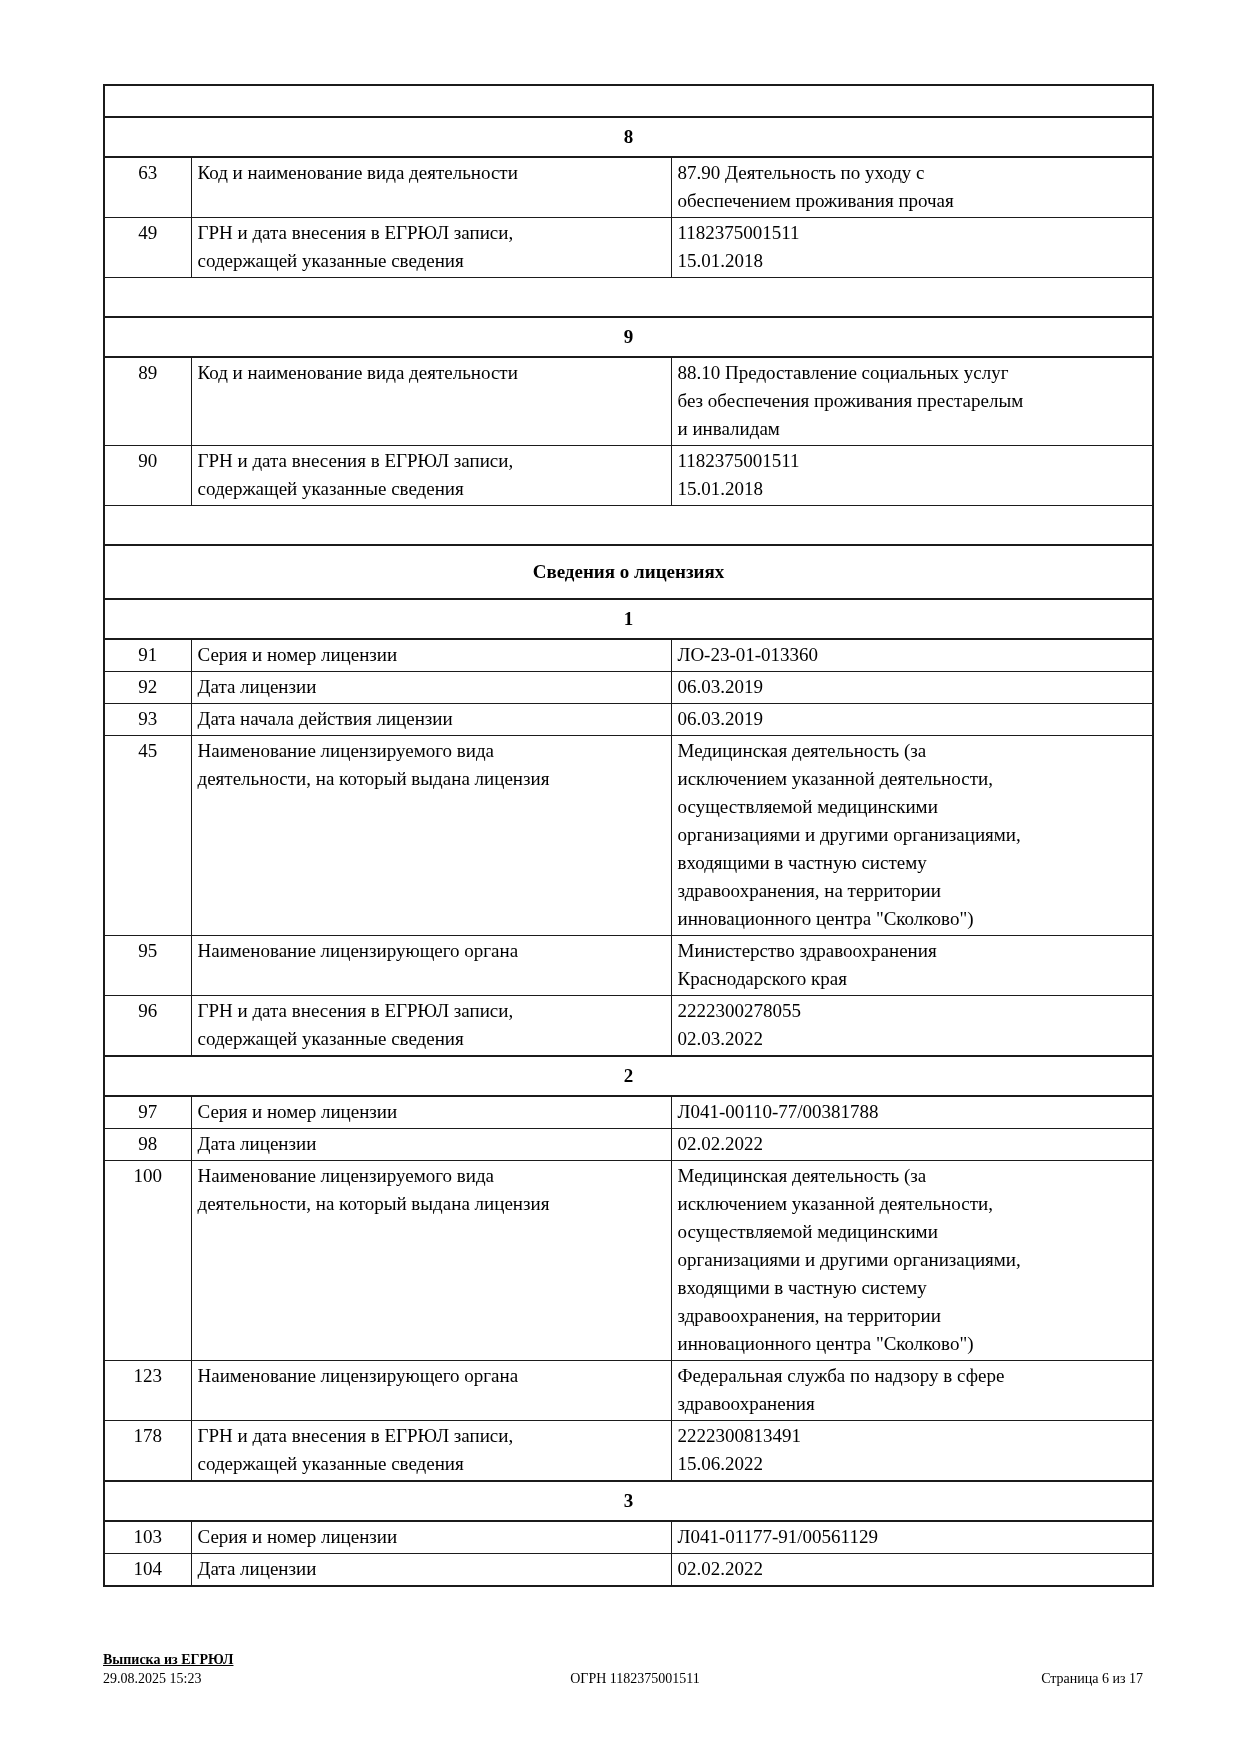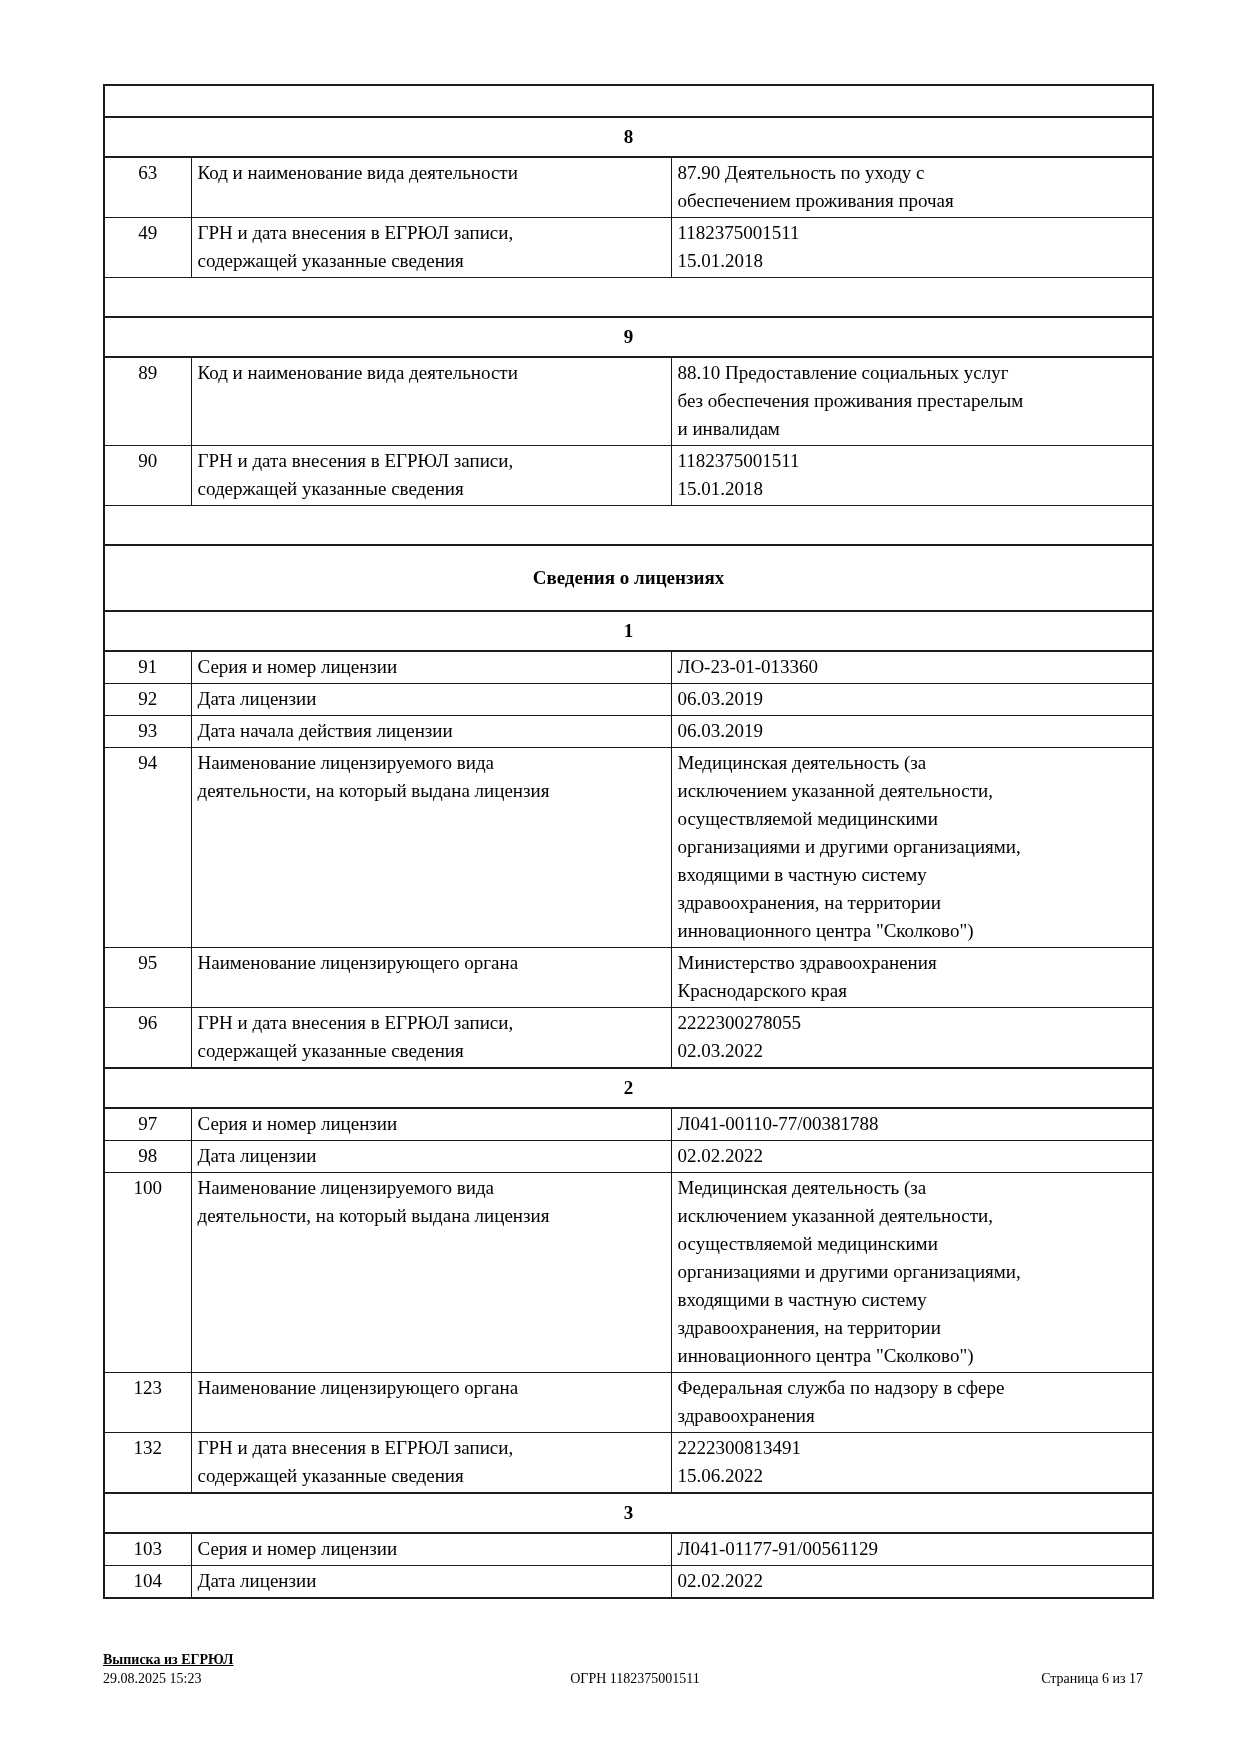--- a/index.html
+++ b/index.html
@@ -29,21 +29,21 @@
   td.lbl,td.val{white-space:pre-line;}
   tr.spacer td{height:30px;padding:0;}
   tr.spacer-mid td{height:38px;padding:0;}
   tr.sec td{
     font-weight:bold;text-align:center;vertical-align:middle;
     height:34px;padding:2px;
     border-top:2px solid #1b1b1b;border-bottom:2px solid #1b1b1b;
   }
   tr.sec-title td{
     font-weight:bold;text-align:center;vertical-align:middle;
-    height:36px;padding:14px;
+    height:36px;padding:8px;
     border-top:2px solid #1b1b1b;border-bottom:2px solid #1b1b1b;
   }
   .footer{
     position:absolute;left:103px;top:1650px;width:1040px;
     font-size:14px;line-height:19px;
   }
   .footer .f-left{position:absolute;left:0;top:0;}
   .footer .f-doc-type{font-weight:bold;text-decoration:underline;}
   .footer .f-center{position:absolute;left:12px;top:19px;width:100%;text-align:center;}
   .footer .f-right{position:absolute;right:0;top:19px;text-align:right;}
@@ -126,21 +126,21 @@
       <td class="num">92</td>
       <td class="lbl">Дата лицензии</td>
       <td class="val">06.03.2019</td>
     </tr>
     <tr>
       <td class="num">93</td>
       <td class="lbl">Дата начала действия лицензии</td>
       <td class="val">06.03.2019</td>
     </tr>
     <tr>
-      <td class="num">94</td>
+      <td class="num">45</td>
       <td class="lbl">Наименование лицензируемого вида
 деятельности, на который выдана лицензия</td>
       <td class="val">Медицинская деятельность (за
 исключением указанной деятельности,
 осуществляемой медицинскими
 организациями и другими организациями,
 входящими в частную систему
 здравоохранения, на территории
 инновационного центра "Сколково")</td>
     </tr>
@@ -184,21 +184,21 @@
 здравоохранения, на территории
 инновационного центра "Сколково")</td>
     </tr>
     <tr>
       <td class="num">123</td>
       <td class="lbl">Наименование лицензирующего органа</td>
       <td class="val">Федеральная служба по надзору в сфере
 здравоохранения</td>
     </tr>
     <tr>
-      <td class="num">132</td>
+      <td class="num">178</td>
       <td class="lbl">ГРН и дата внесения в ЕГРЮЛ записи,
 содержащей указанные сведения</td>
       <td class="val">2222300813491
 15.06.2022</td>
     </tr>
 
     <tr class="sec">
       <td colspan="3">3</td>
     </tr>
 

